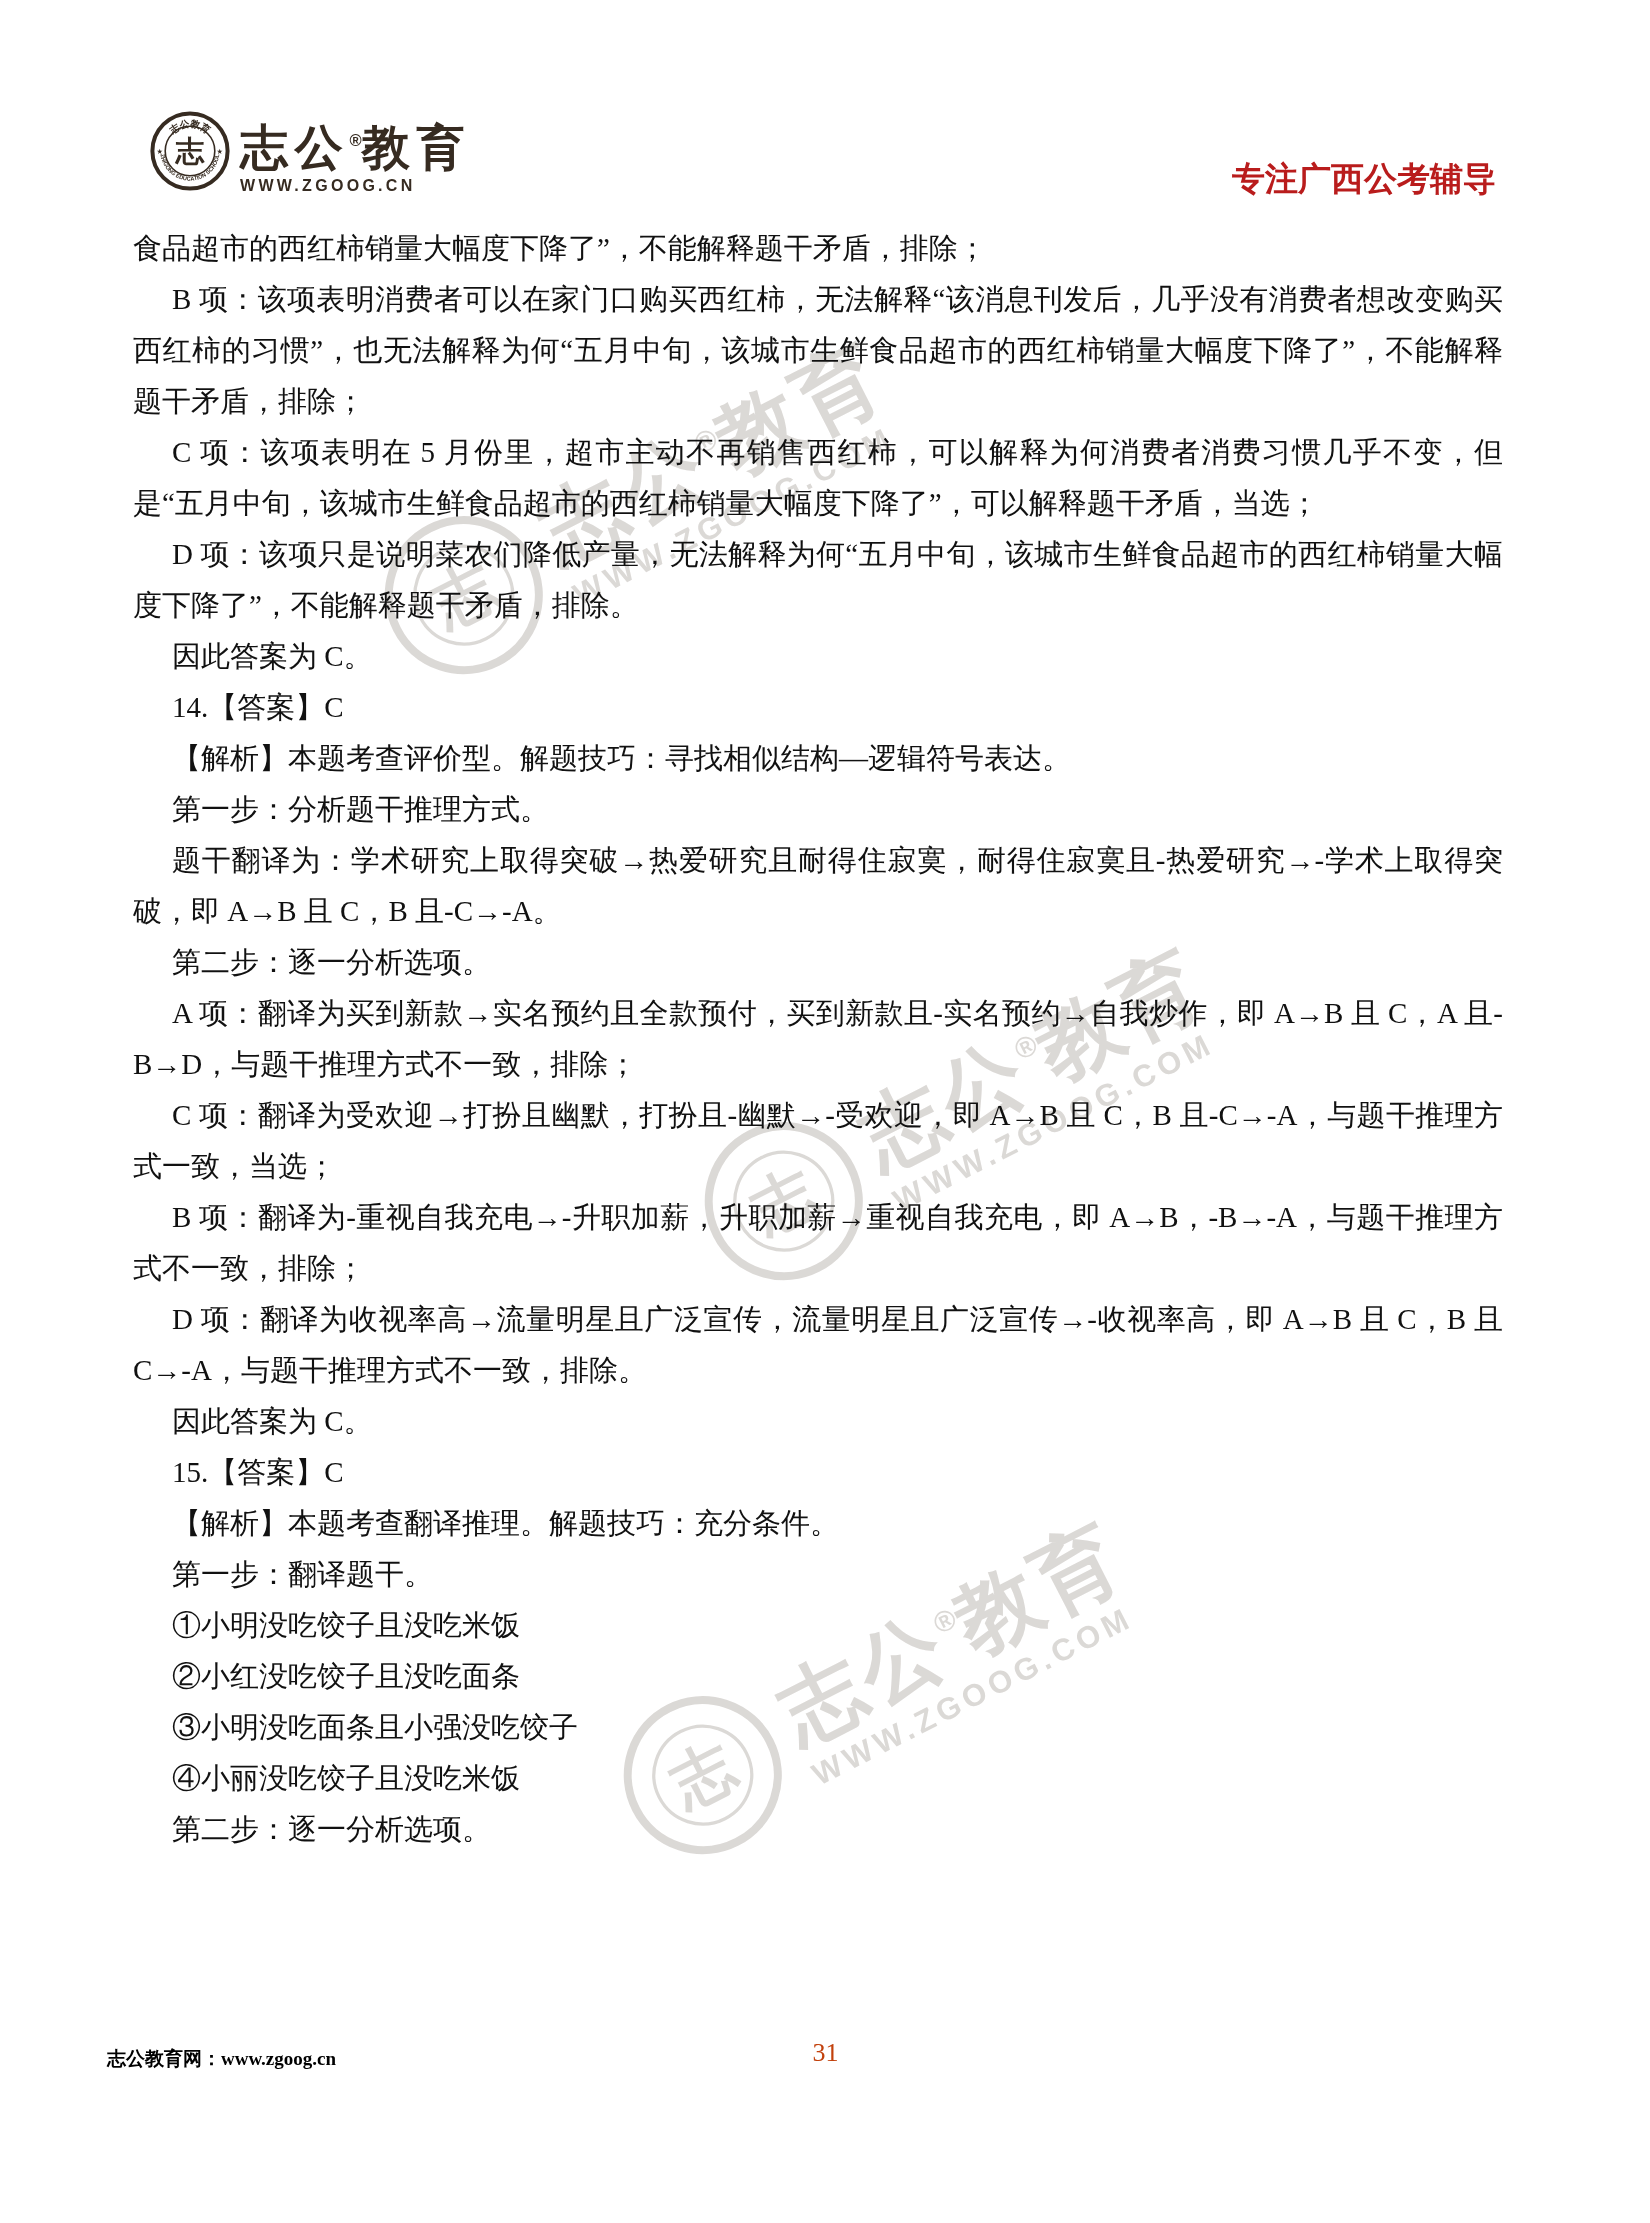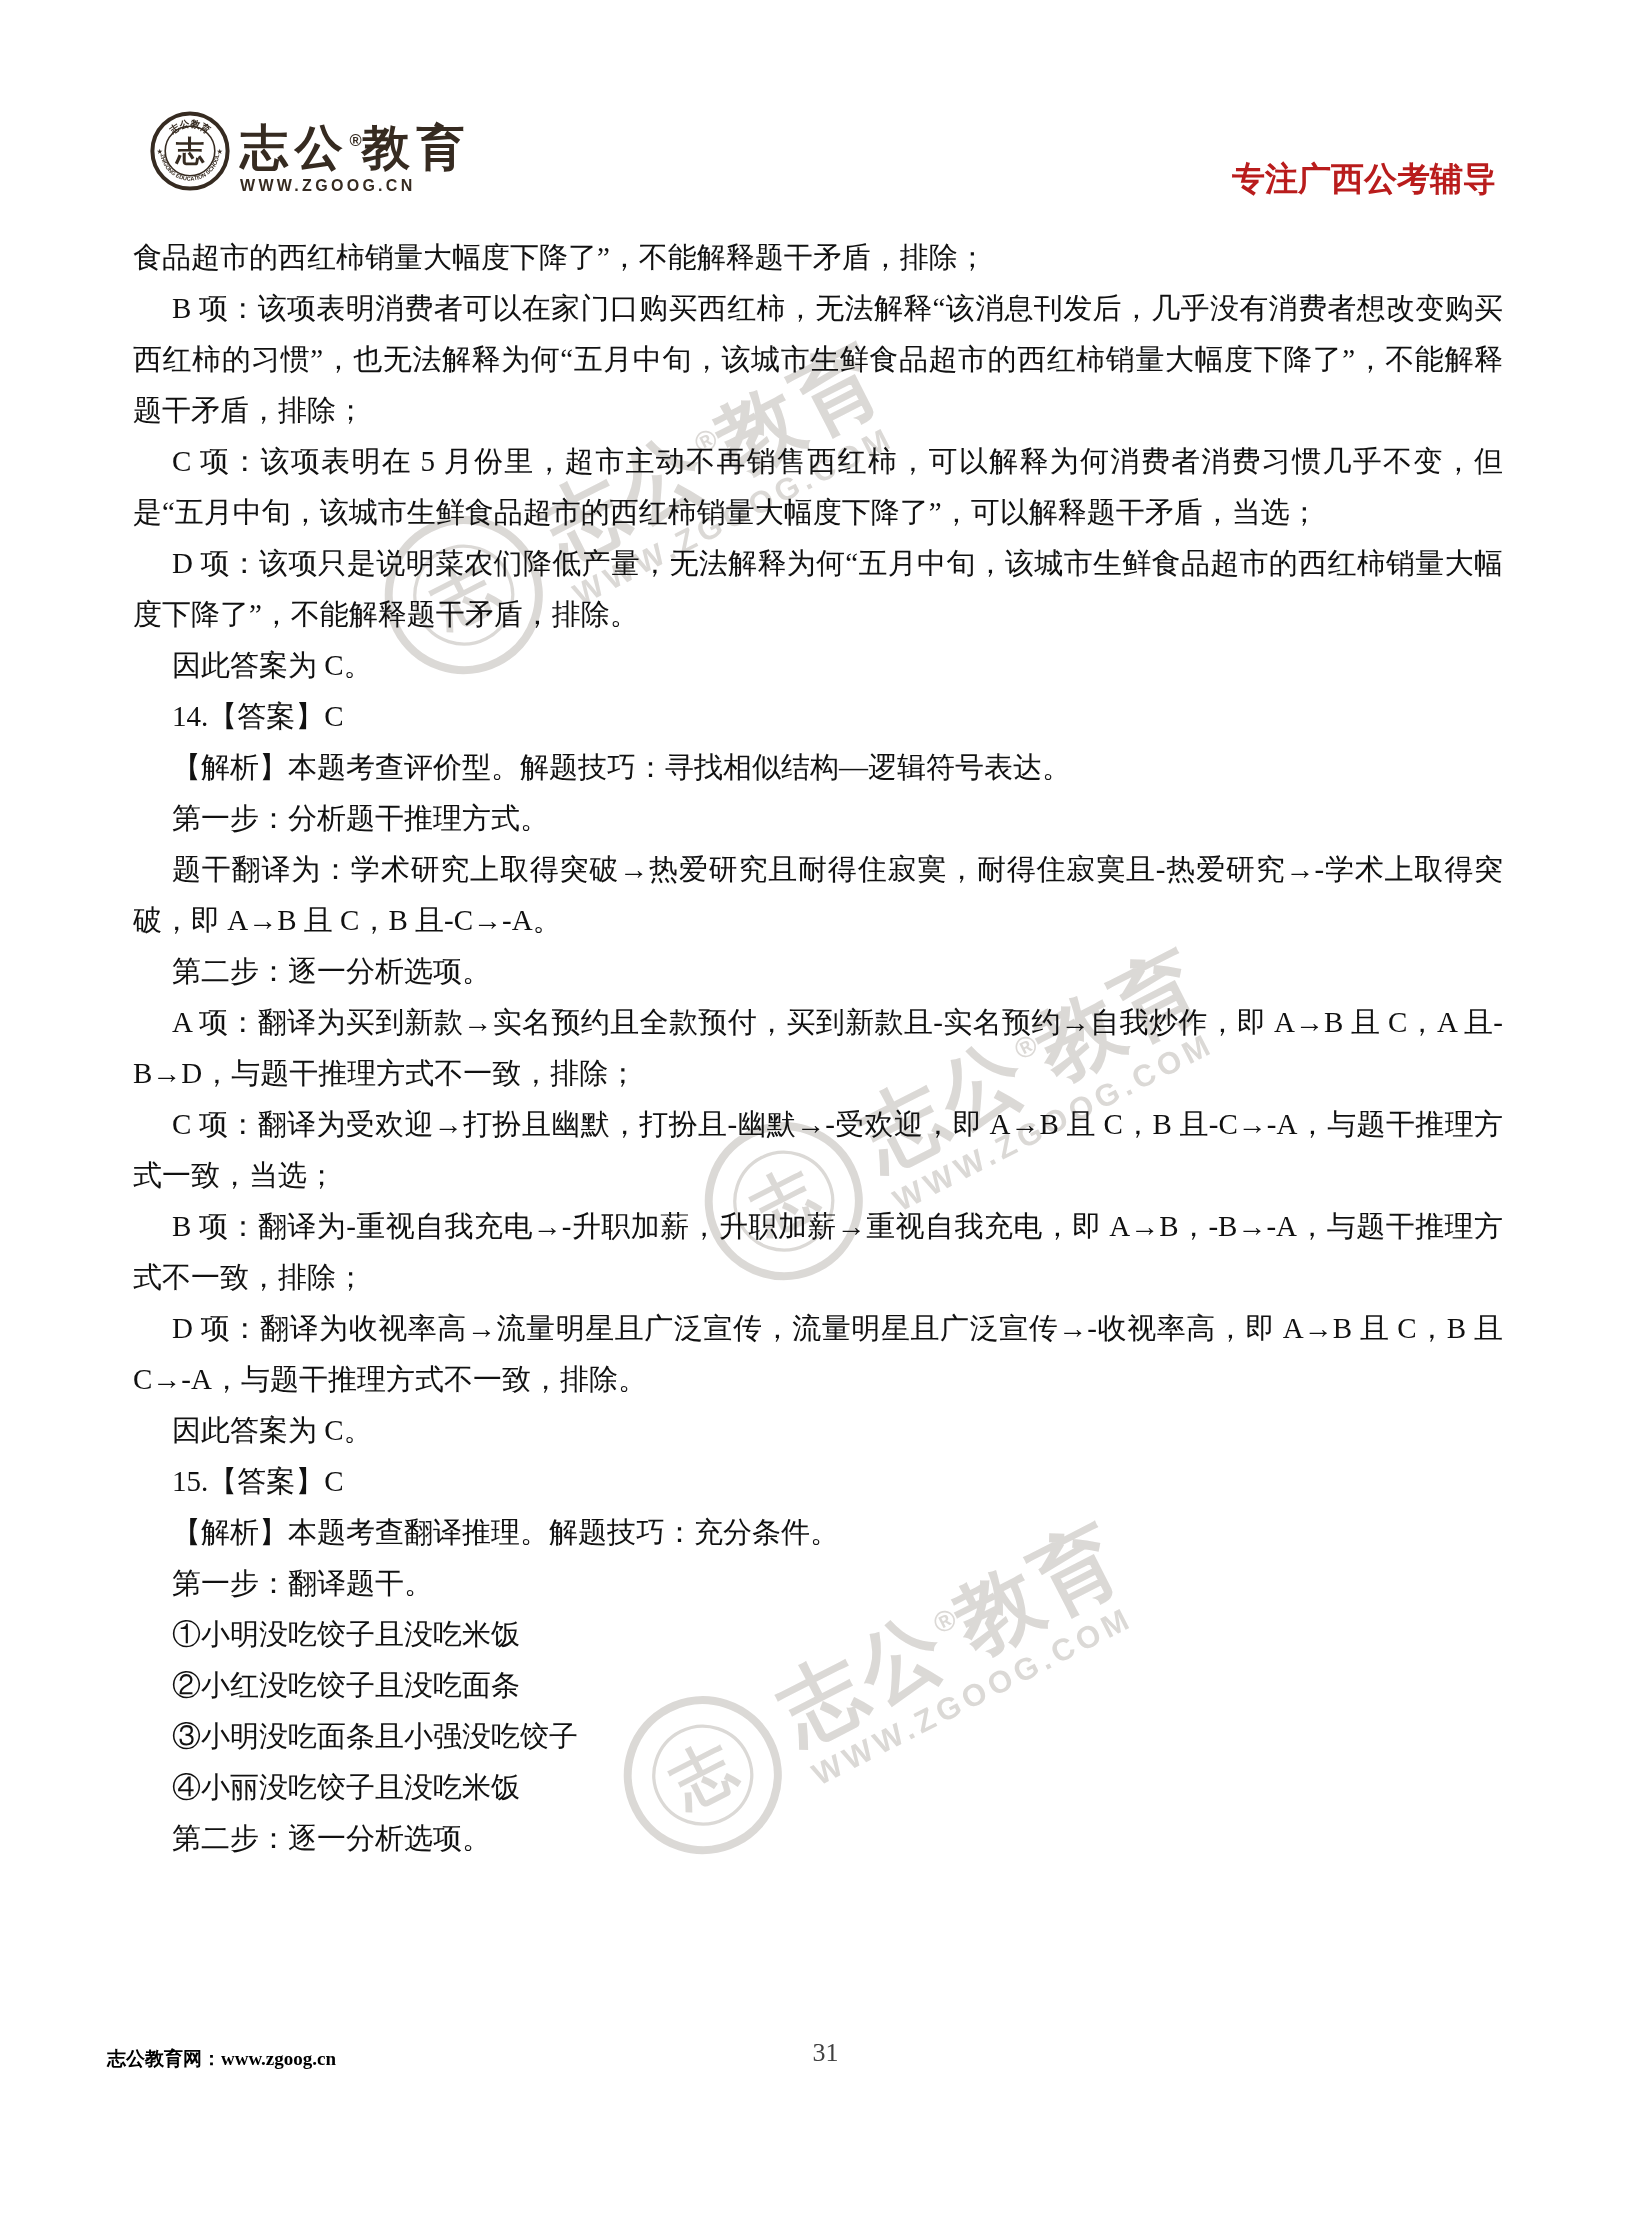--- a/index.html
+++ b/index.html
@@ -27,21 +27,21 @@
     font-family:Liberation Sans, sans-serif;
     font-weight:600;font-size:16px;letter-spacing:3.3px;margin-top:4.9px;
     white-space:nowrap;
   }
   .tagline{
     position:absolute;right:155px;top:157px;
     font-size:33px;font-weight:bold;color:#b91c1c;white-space:nowrap;
   }
   
   .doc-body{
-    position:absolute;left:133px;top:232px;width:1370px;z-index:1;
+    position:absolute;left:133px;top:223px;width:1370px;z-index:1;
     font-size:29px;line-height:51px;text-align:justify;
   }
   .doc-body p{margin:0;padding:0;}
   .doc-body p.indent{text-indent:39px;}
   
   .watermark{
     position:absolute;z-index:0;
     display:flex;align-items:center;gap:17.5px;
     color:#d8d5d2;opacity:.9;
     transform:rotate(-27deg);
@@ -60,21 +60,21 @@
   .wm1{left:361px;top:425px;}
   .wm2{left:681px;top:1031px;}
   .wm3{left:600px;top:1605px;}
   
   .footer-site{
     position:absolute;left:107px;top:2046px;z-index:2;
     font-size:19px;font-weight:bold;color:#000;white-space:nowrap;
   }
   .page-number{
     position:absolute;left:0;right:0;top:2038px;z-index:2;
-    text-align:center;font-size:26px;color:#404040;
+    text-align:center;font-size:26px;color:#c2410c;
   }
 </style>
 </head>
 <body>
 
 <div class="page">
 
   <div class="watermark wm1">
     <svg class="wm-seal" viewBox="0 0 100 100">
       <circle cx="50" cy="50" r="46" fill="none" stroke="currentColor" stroke-width="5"></circle>

